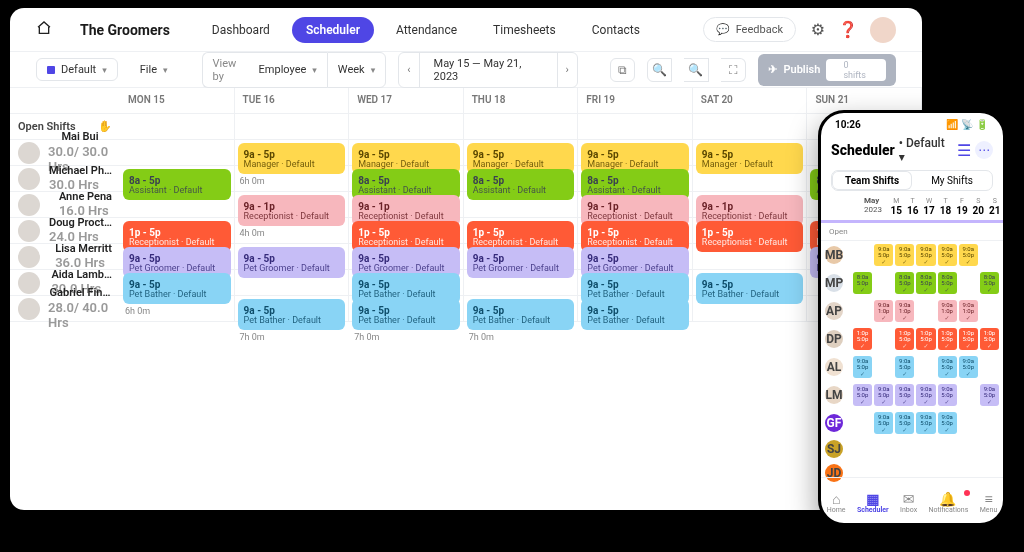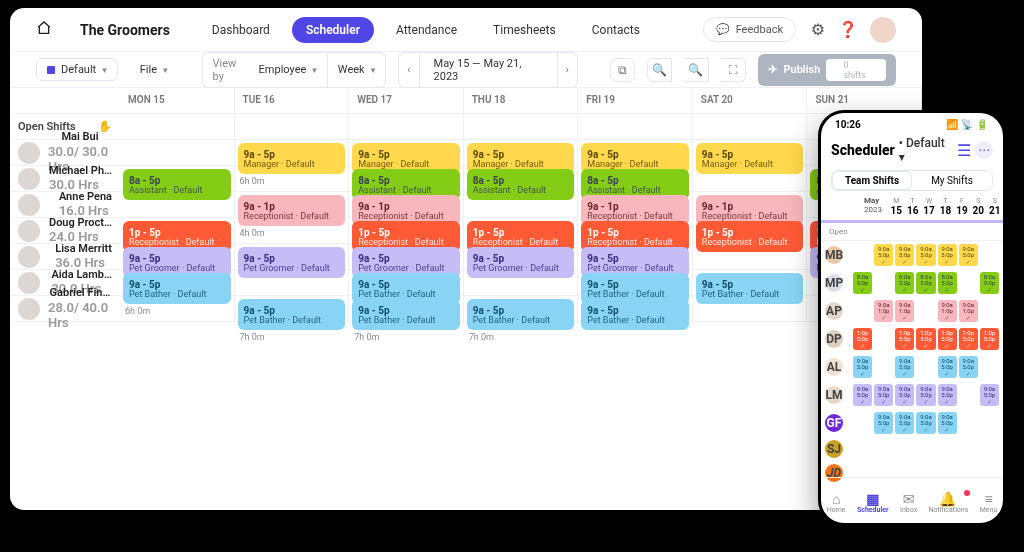--- a/index.html
+++ b/index.html
@@ -573,21 +573,21 @@
         <div class="mav" style="background: rgb(201, 162, 39);">SJ</div>
         <div></div>
         <div></div>
         <div></div>
         <div></div>
         <div></div>
         <div></div>
         <div></div>
       </div>
       <div class="m-grid">
-        <div class="mav" style="background: #f97316; font-style: italic;">JD</div>
+        <div class="mav" style="background: #f97316;">JD</div>
         <div></div>
         <div></div>
         <div></div>
         <div></div>
         <div></div>
         <div></div>
         <div></div>
       </div>
     </div>
   <div class="m-tabbar" id="mtab">

